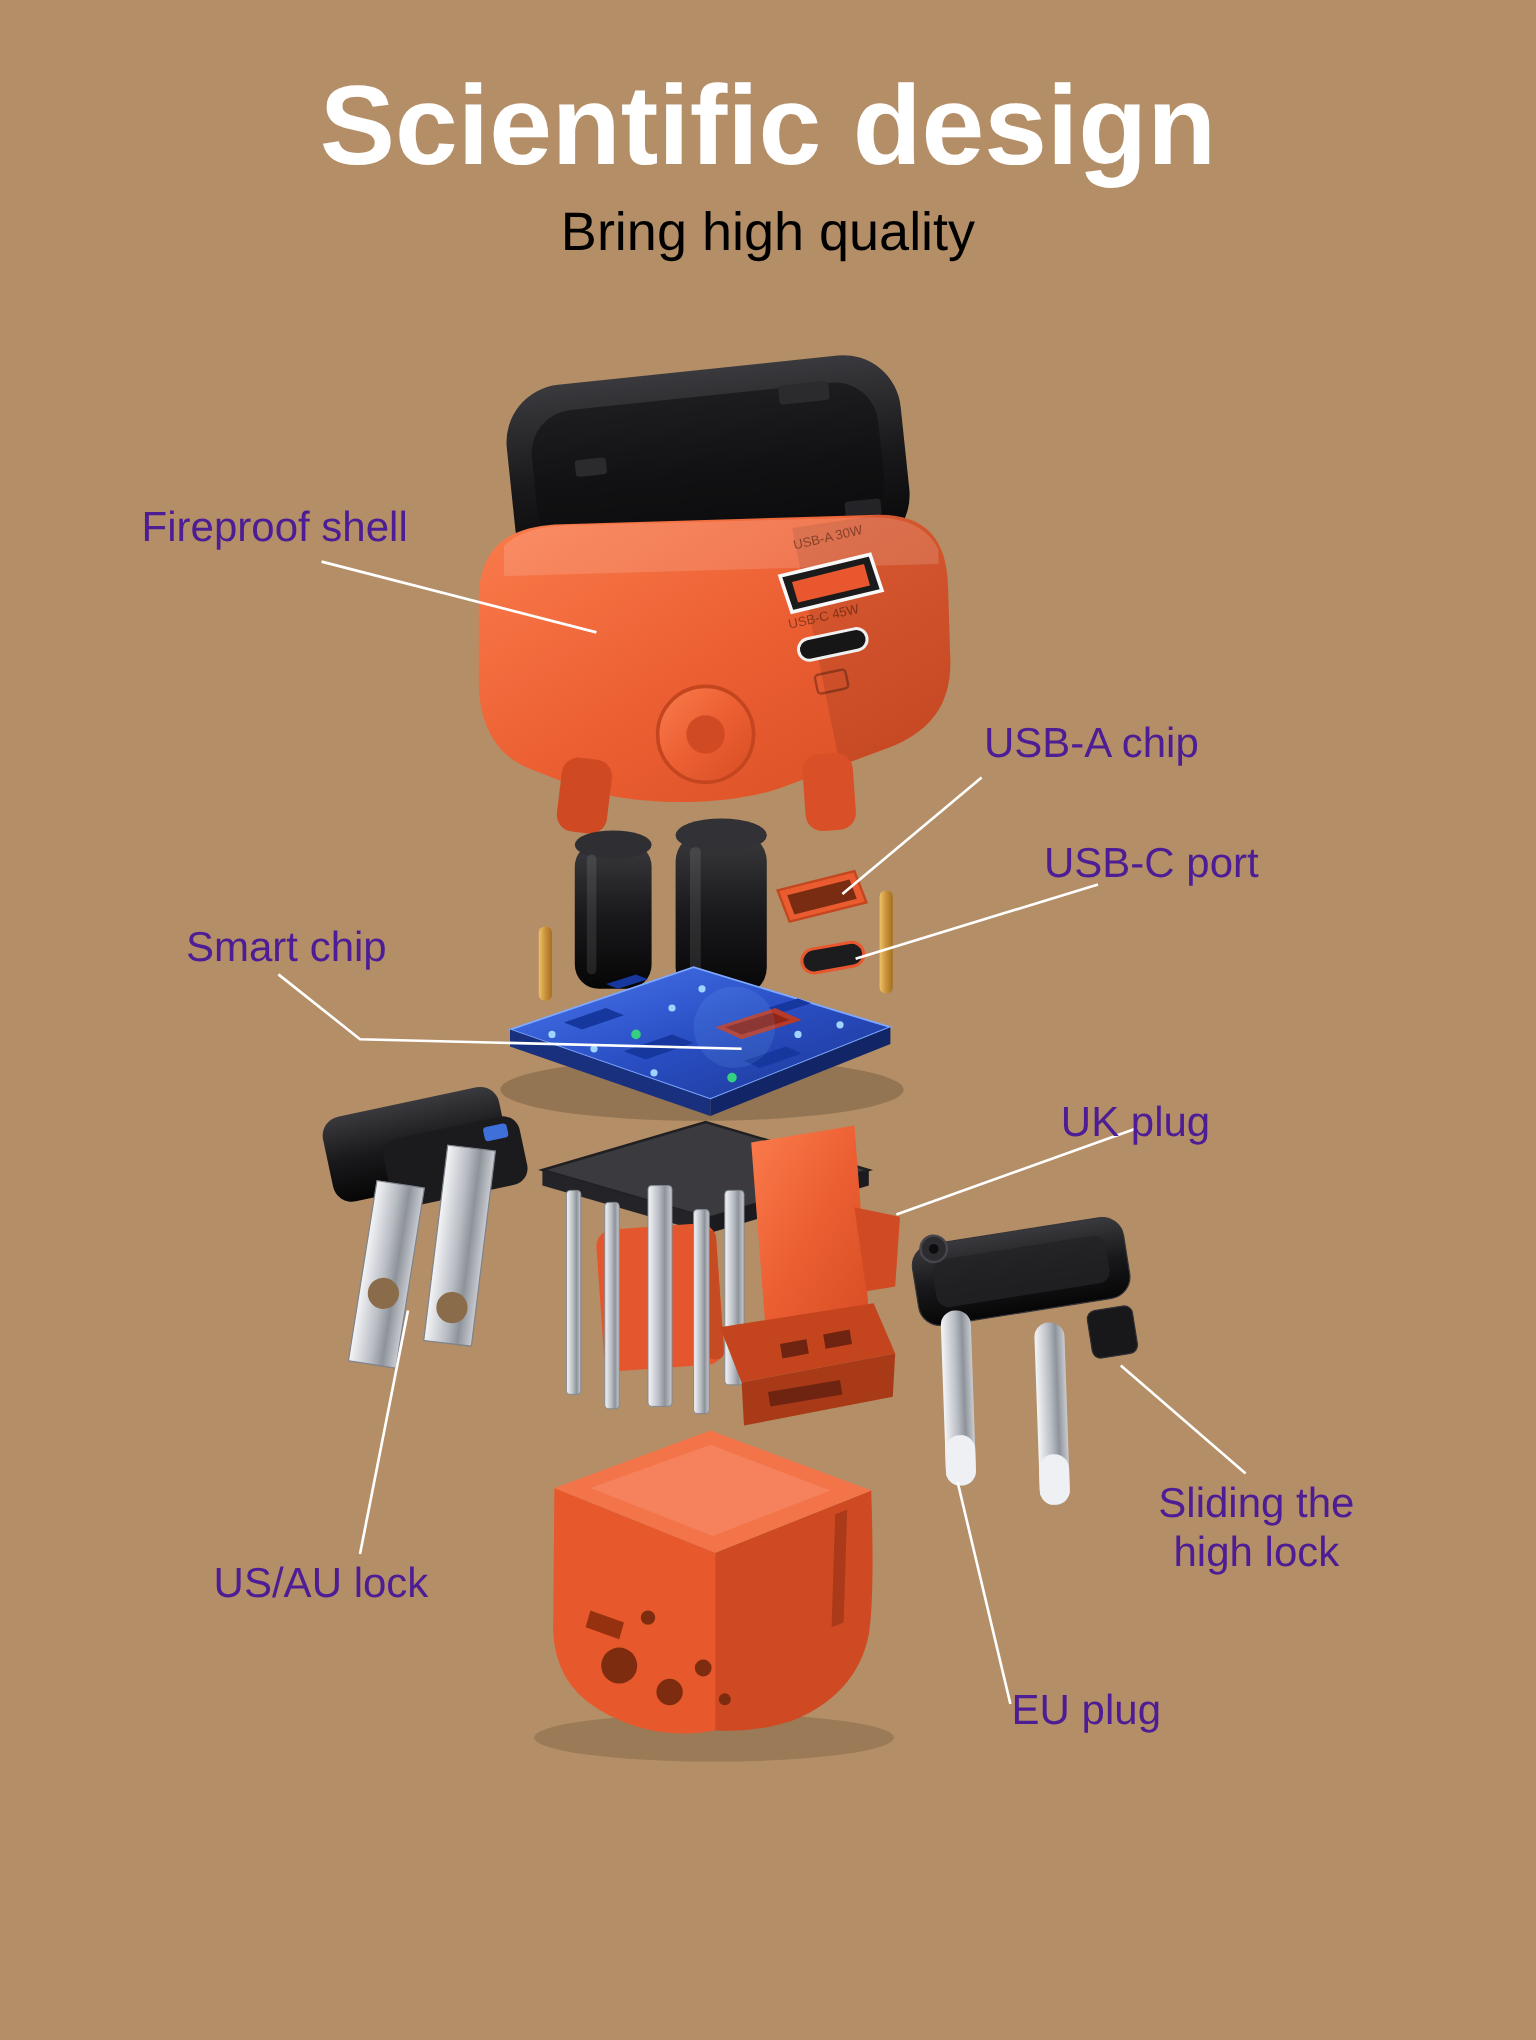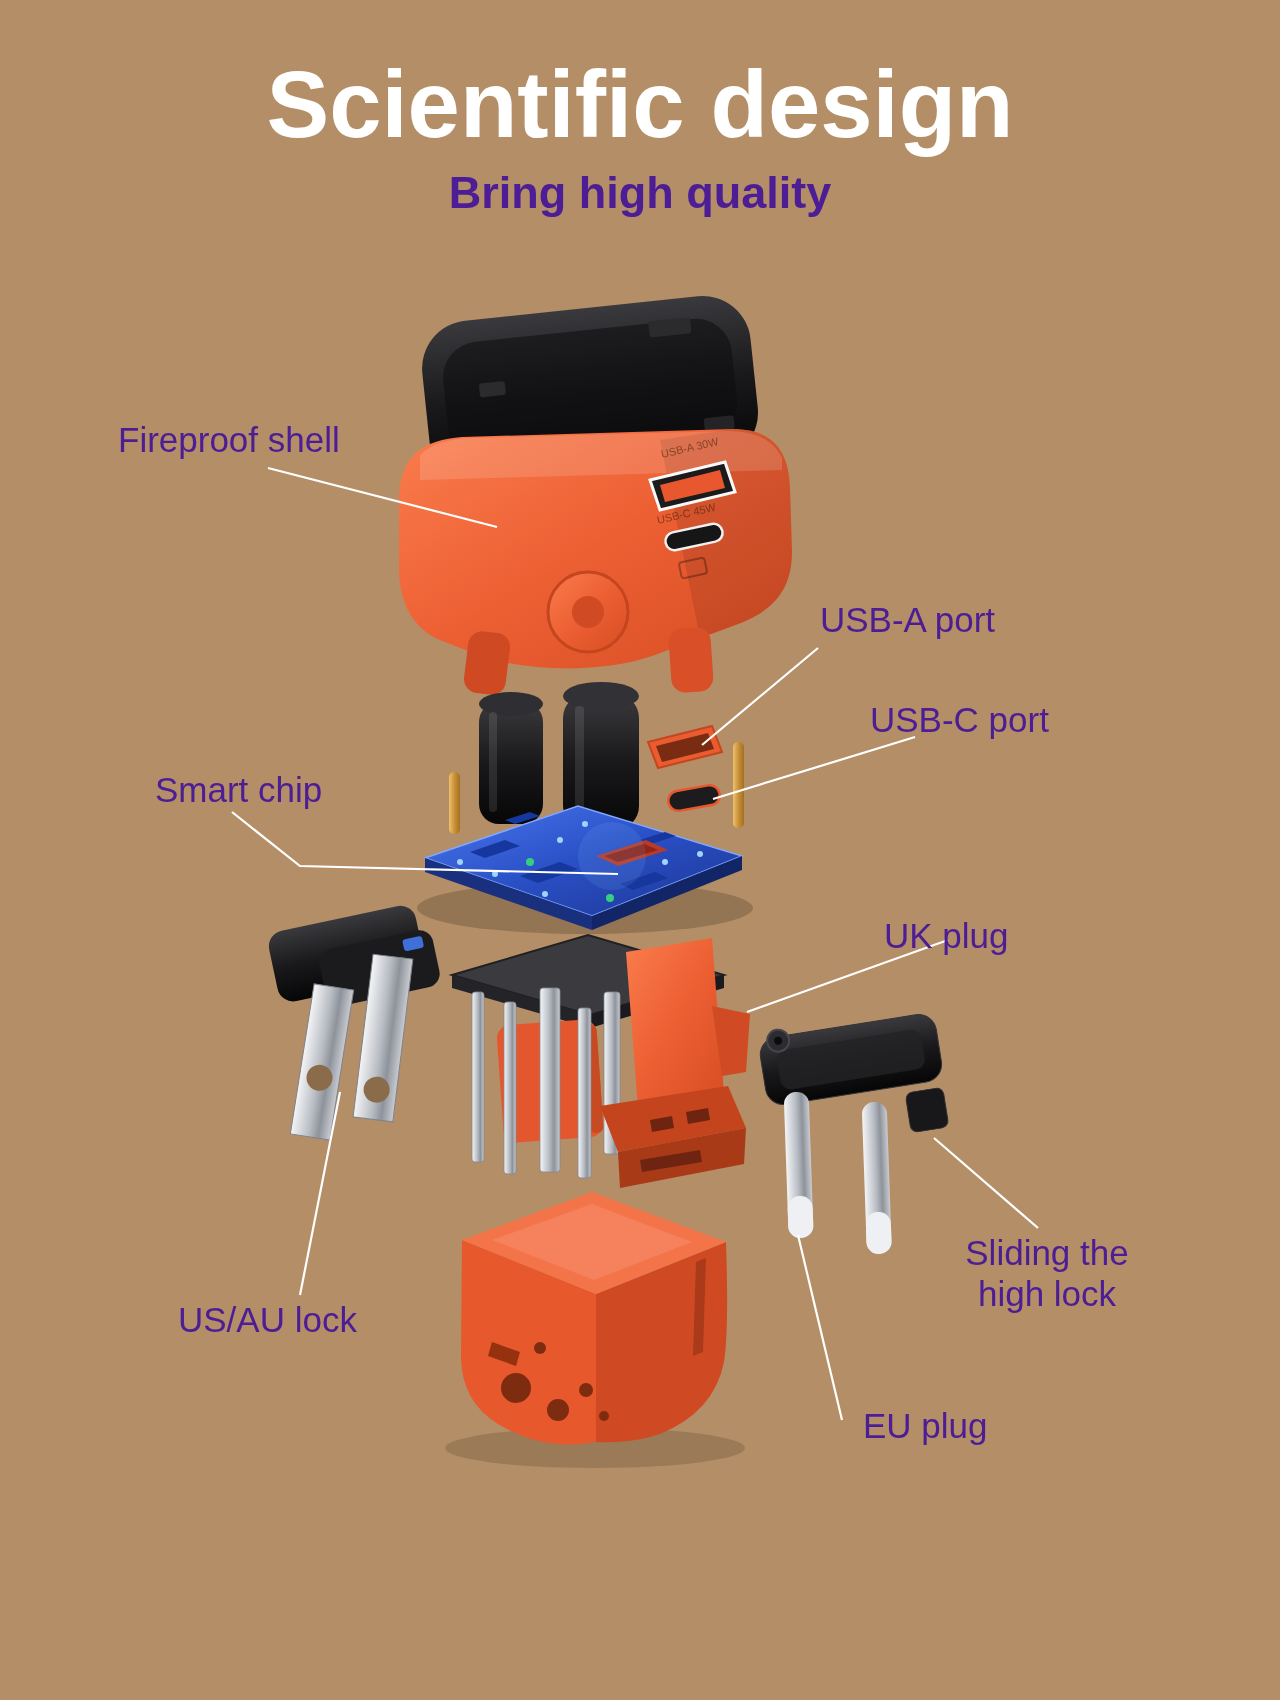--- a/index.html
+++ b/index.html
@@ -15,43 +15,43 @@
     text-align:center;
     color:#ffffff;
     font-size:94px;
     font-weight:bold;
     letter-spacing:0px;
     line-height:1.0;
   }
   .page-subtitle{
     margin:18px 16px 0;
     text-align:center;
-    color:#4c1d95;
+    color:#000000;
     font-size:45px;
-    font-weight:700;
+    font-weight:400;
     line-height:1.0;
   }
   .art{
     position:absolute;left:0;top:0;width:1280px;height:1700px;
   }
   .label{
     position:absolute;
     color:#4c1d95;
     font-size:35px;
     font-weight:400;
     white-space:nowrap;
   }
   .label-fireproof{left:118px;top:420px;}
   .label-usba{left:820px;top:600px;}
   .label-usbc{left:870px;top:700px;}
   .label-smart{left:143px;top:770px;margin-left:12px;}
   .label-uk{left:884px;top:896px;margin-top:20px;}
   .label-usau{left:178px;top:1300px;}
   .label-sliding{left:942px;top:1232px;width:210px;white-space:normal;text-align:center;line-height:1.18;}
-  .label-eu{left:843px;top:1406px;margin-left:20px;}
+  .label-eu{left:843px;top:1406px;}
 </style>
 </head>
 <body>
 
 <div class="page">
 
   <h1 class="page-title">Scientific design</h1>
   <h2 class="page-subtitle">Bring high quality</h2>
 
   <svg class="art" viewBox="0 0 1280 1700">
@@ -253,21 +253,21 @@
       <line x1="915" y1="737" x2="713" y2="799"></line>
       <polyline points="232,812 300,866 618,874"></polyline>
       <line x1="948" y1="940" x2="747" y2="1012"></line>
       <line x1="300" y1="1295" x2="340" y2="1092"></line>
       <line x1="1038" y1="1228" x2="934" y2="1138"></line>
       <line x1="842" y1="1420" x2="798" y2="1235"></line>
     </g>
   </svg>
 
   <div class="label label-fireproof">Fireproof shell</div>
-  <div class="label label-usba">USB-A port</div>
+  <div class="label label-usba">USB-A chip</div>
   <div class="label label-usbc">USB-C port</div>
   <div class="label label-smart">Smart chip</div>
   <div class="label label-uk">UK plug</div>
   <div class="label label-usau">US/AU lock</div>
   <div class="label label-sliding">Sliding the high lock</div>
   <div class="label label-eu">EU plug</div>
 
 </div>
 
 </body></html>

